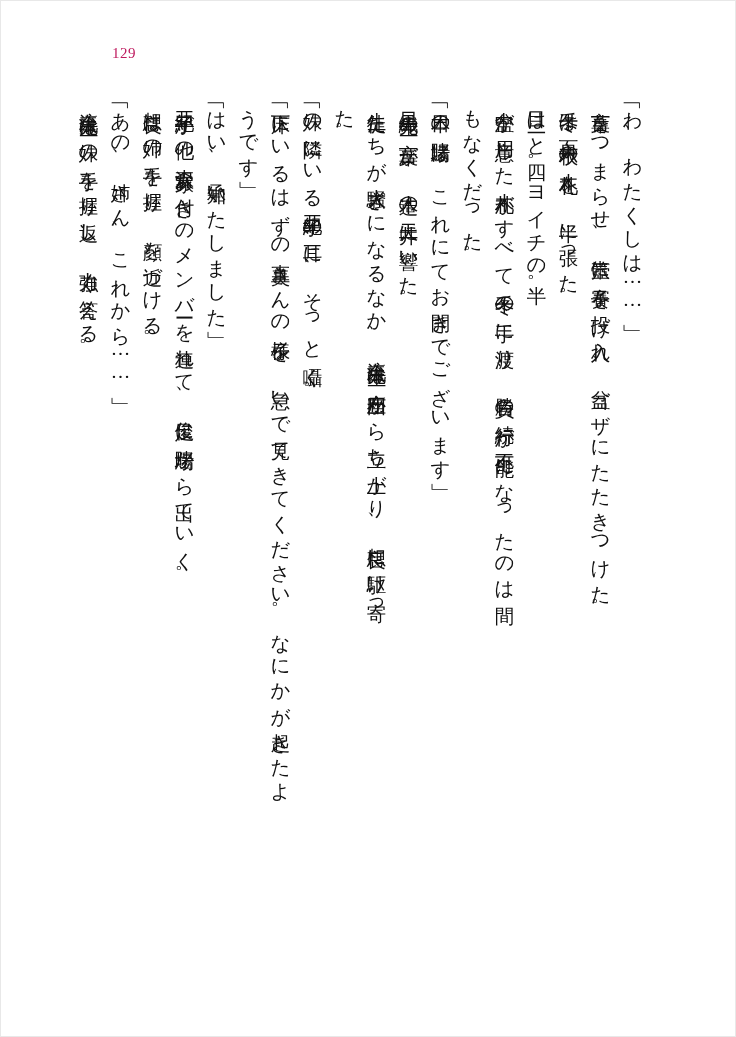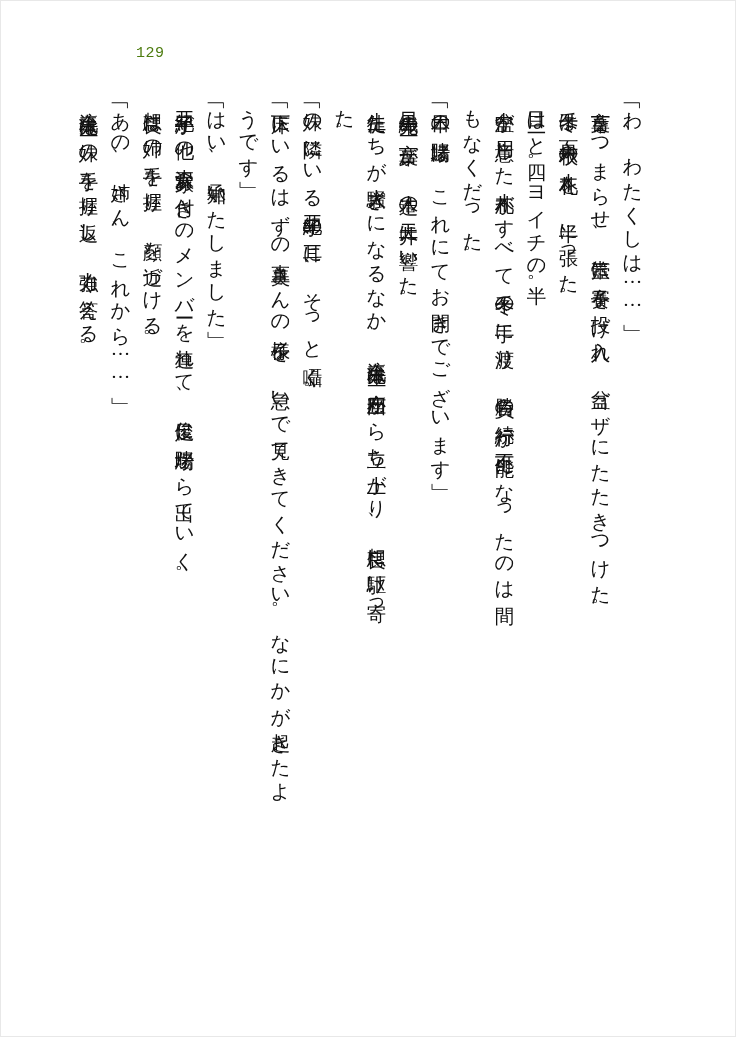--- a/index.html
+++ b/index.html
@@ -17,26 +17,26 @@
   .page {
     position: relative;
     width: 736px;
     height: 1037px;
     background: #ffffff;
     box-sizing: border-box;
   }
   
   .page-number {
     position: absolute;
-    left: 136px;
+    left: 112px;
     top: 45px;
     font-size: 15px;
     letter-spacing: 0.5px;
-    color: #4d7c0f;
-    font-family: Liberation Mono, monospace;
+    color: #be185d;
+    font-family: Liberation Serif, serif;
   }
   
   .text-block {
     position: absolute;
     top: 96px;
     left: 96px;
     width: 546px;
     height: 860px;
     display: flex;
     flex-direction: row-reverse;

